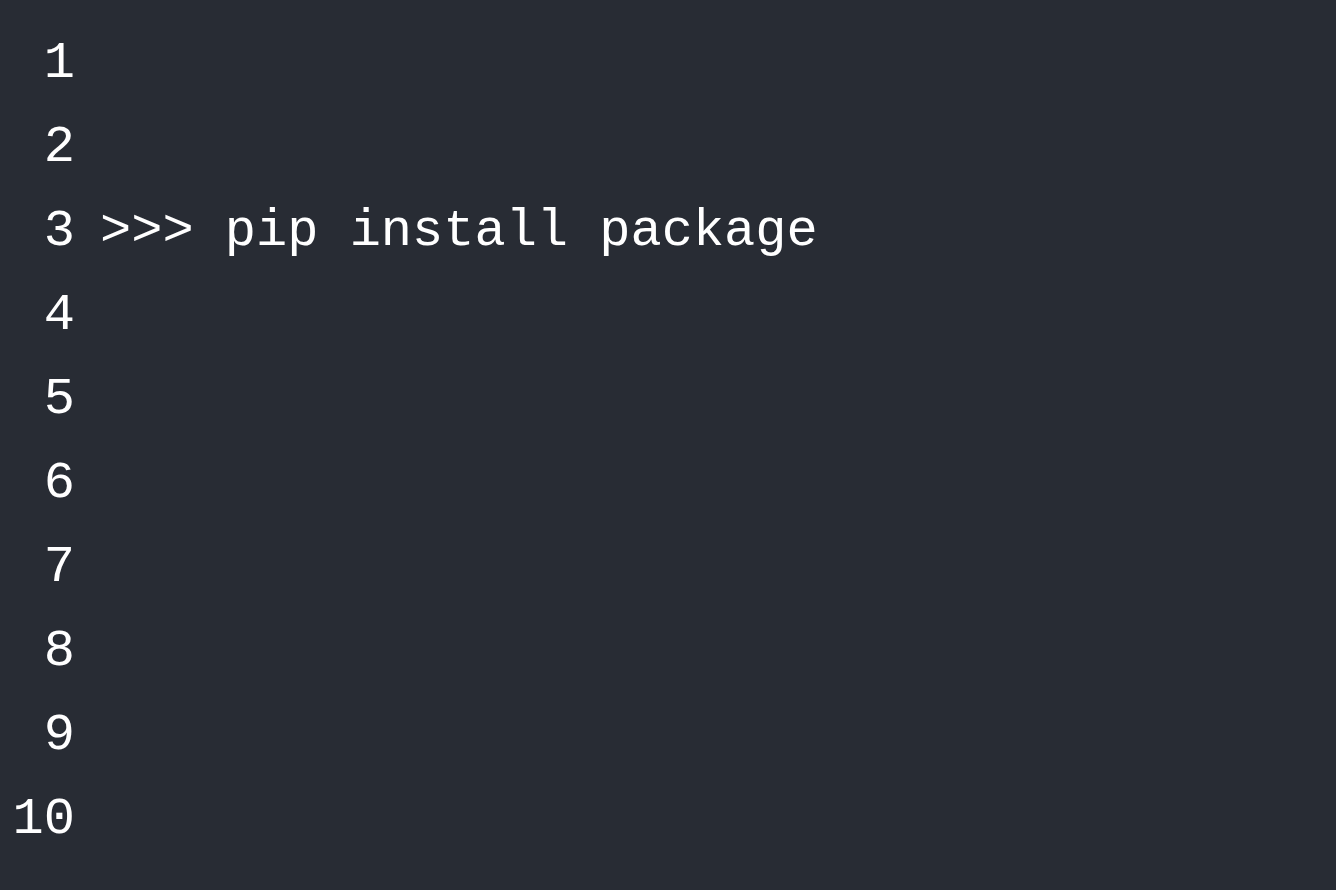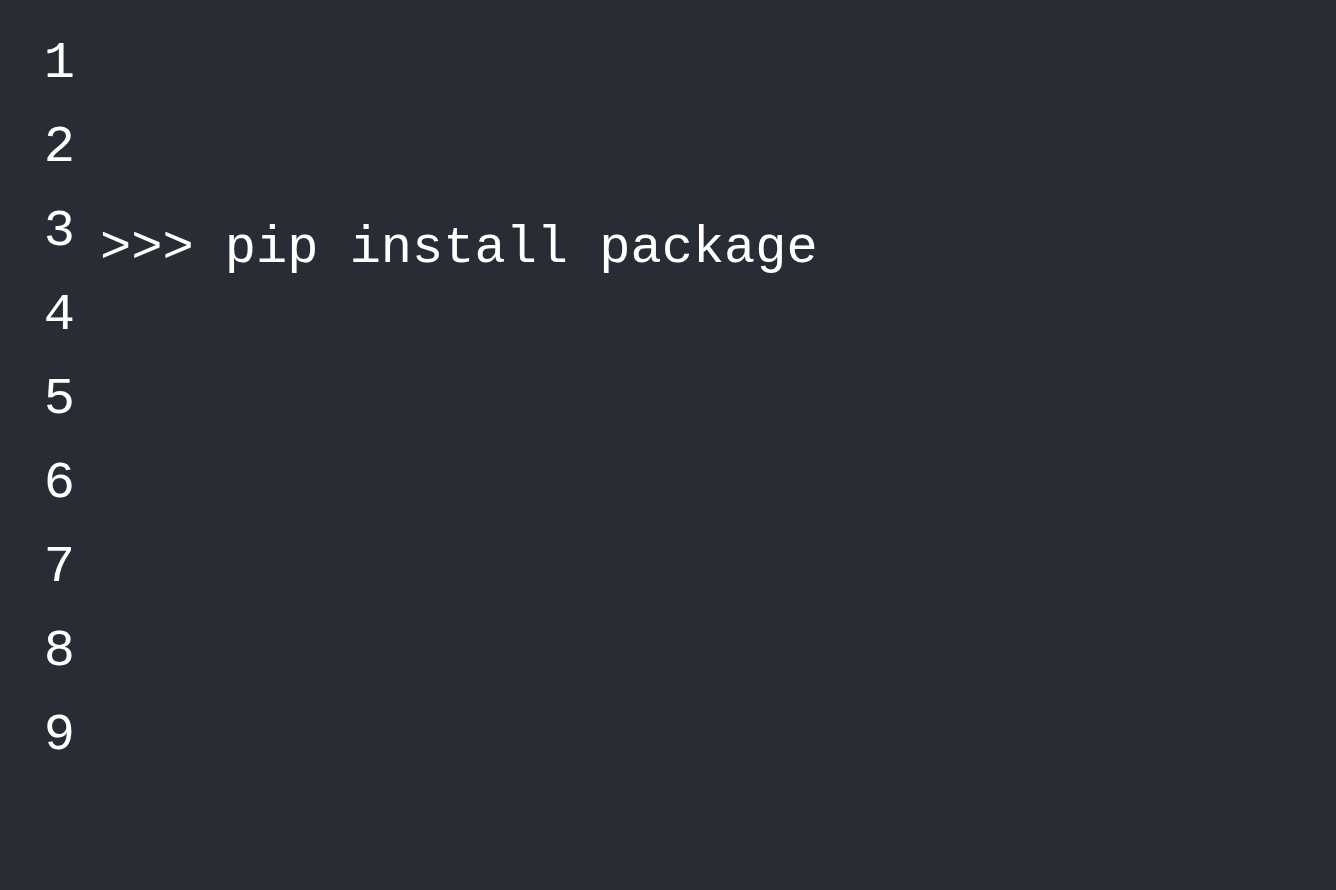--- a/index.html
+++ b/index.html
@@ -24,21 +24,21 @@
     .line-number {
       color: #ffffff;
       font-size: 52px;
       line-height: 84px;
       text-align: right;
       padding-right: 25px;
       user-select: none;
     }
     .editor-content {
       flex: 1;
-      padding-top: 39px;
+      padding-top: 22px;
       padding-right: 30px;
     }
     .code-line {
       font-size: 52px;
       line-height: 84px;
       white-space: pre-wrap;
       word-wrap: break-word;
     }
     .blank-line {
       height: 84px;
@@ -56,20 +56,21 @@
 <div class="gutter">
   <div class="line-number">1</div>
   <div class="line-number">2</div>
   <div class="line-number">3</div>
   <div class="line-number">4</div>
   <div class="line-number">5</div>
   <div class="line-number">6</div>
   <div class="line-number">7</div>
   <div class="line-number">8</div>
   <div class="line-number">9</div>
+  <div class="line-number">10</div>
 </div>
 
 <div class="editor-content">
   <div class="blank-line"></div>
   <div class="blank-line"></div>
   <div class="code-line text-white">&gt;&gt;&gt; pip install package</div>
   <div class="blank-line"></div>
   <div class="blank-line"></div>
   <div class="blank-line"></div>
   <div class="blank-line"></div>

